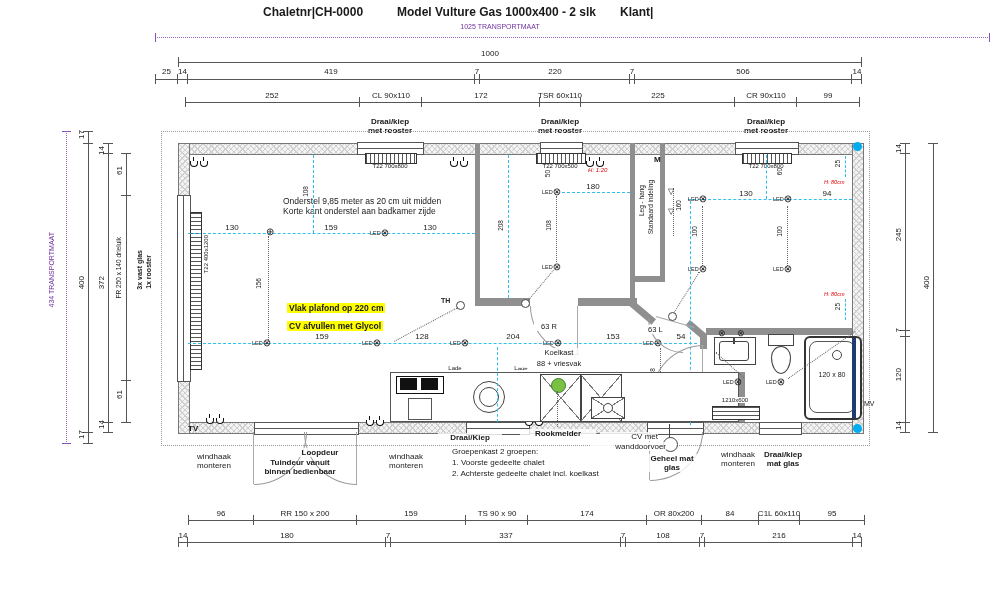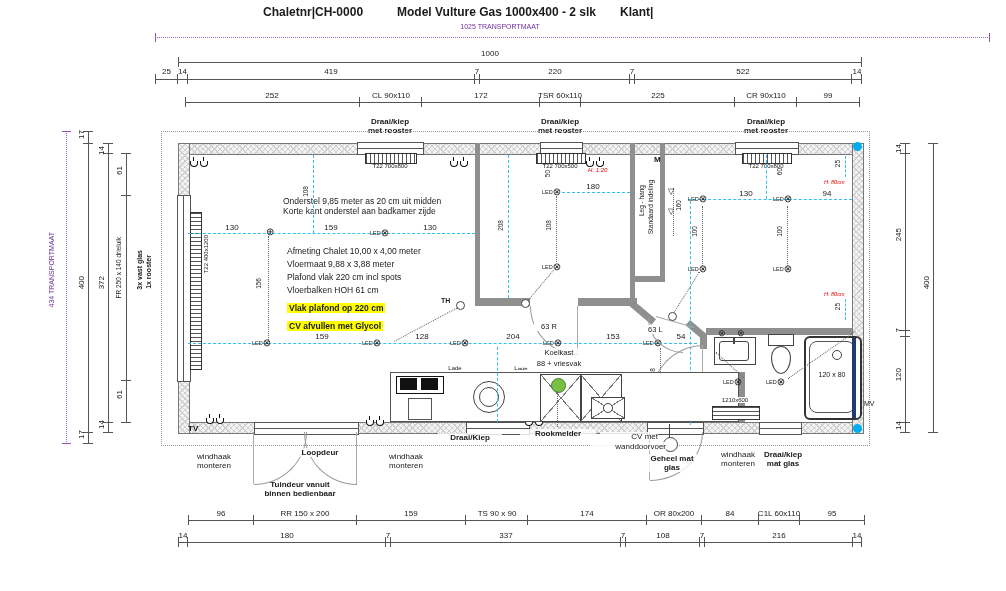--- a/index.html
+++ b/index.html
@@ -62,21 +62,21 @@
   <div class="a dl" style="left:178px;top:62px;width:684px"></div>
   <i class="a tk" style="left:178px;top:57px"></i>
     <i class="a tk" style="left:861px;top:57px"></i>
 
   <div class="a f8 c" style="left:158px;top:67px;width:17px">25</div>
   <div class="a f8 c" style="left:176px;top:67px;width:13px">14</div>
   <div class="a f8 c" style="left:315px;top:67px;width:32px">419</div>
   <div class="a f8 c" style="left:472px;top:67px;width:10px">7</div>
   <div class="a f8 c" style="left:540px;top:67px;width:30px">220</div>
   <div class="a f8 c" style="left:627px;top:67px;width:10px">7</div>
-  <div class="a f8 c" style="left:728px;top:67px;width:30px">522</div>
+  <div class="a f8 c" style="left:728px;top:67px;width:30px">506</div>
   <div class="a f8 c" style="left:850px;top:67px;width:14px">14</div>
   <div class="a dl" style="left:155px;top:79px;width:707px"></div>
   <i class="a tk" style="left:155px;top:74px"></i>
     <i class="a tk" style="left:177px;top:74px"></i>
     <i class="a tk" style="left:187px;top:74px"></i>
     <i class="a tk" style="left:474px;top:74px"></i>
     <i class="a tk" style="left:479px;top:74px"></i>
     <i class="a tk" style="left:629px;top:74px"></i>
     <i class="a tk" style="left:634px;top:74px"></i>
     <i class="a tk" style="left:851px;top:74px"></i>
@@ -161,21 +161,20 @@
 
   <span class="a" style="left:190px;top:153px"><i class="sock"></i><i class="sock"></i></span>
   <span class="a" style="left:450px;top:153px"><i class="sock"></i><i class="sock"></i></span>
   <span class="a" style="left:586px;top:153px"><i class="sock"></i><i class="sock"></i></span>
   <span class="a" style="left:206px;top:410px"><i class="sock"></i><i class="sock"></i></span>
   <span class="a" style="left:366px;top:412px"><i class="sock"></i><i class="sock"></i></span>
   <span class="a" style="left:525px;top:412px"><i class="sock"></i><i class="sock"></i></span>
   <div class="a b f8" style="left:188px;top:424px">TV</div>
 
   <div class="a f85" style="left:283px;top:196px;width:240px"><span>Onderstel 9,85 meter as 20 cm uit midden</span><br><span>Korte kant onderstel aan badkamer zijde</span></div>
-  <div class="a f85" style="left:287px;top:245px;width:220px;line-height:13px"><span>Afmeting Chalet 10,00 x 4,00 meter</span><br><span>Vloermaat 9,88 x 3,88 meter</span><br><span>Plafond vlak 220 cm incl spots</span><br><span>Vloerbalken HOH 61 cm</span></div>
   <div class="a" style="left:287px;top:297px"><span class="hl b f85">Vlak plafond op 220 cm</span></div>
   <div class="a" style="left:287px;top:315px"><span class="hl b f85">CV afvullen met Glycol</span></div>
 
   <div class="a cy" style="left:188px;top:233px;width:287px"></div>
   <div class="a f8 c" style="left:217px;top:223px;width:30px">130</div>
   <div class="a f8 c" style="left:316px;top:223px;width:30px">159</div>
   <div class="a f8 c" style="left:415px;top:223px;width:30px">130</div>
   <span class="a" style="left:266px;top:227px;font-size:10px;line-height:1">⊕</span>
   <span class="a led" style="left:370px;top:228px">
       <span class="t">LED</span>
@@ -353,22 +352,23 @@
 
   <div class="a b f8 c" style="left:438px;top:433px;width:64px;background:rgba(255,255,255,.8)">Draai/Kiep</div>
   <div class="a b f8 c" style="left:520px;top:429px;width:76px;background:rgba(255,255,255,.8)">Rookmelder</div>
   <div class="a f8 r" style="left:600px;top:432px;width:58px;background:rgba(255,255,255,.8)">CV met</div>
   <div class="a f8 r" style="left:590px;top:442px;width:76px;background:rgba(255,255,255,.8)">wanddoorvoer</div>
   <div class="a b f8 c" style="left:640px;top:454px;width:64px;background:rgba(255,255,255,.8)"><span>Geheel mat</span><br><span>glas</span></div>
   <div class="a f8 c" style="left:188px;top:452px;width:52px"><span>windhaak</span><br><span>monteren</span></div>
   <div class="a f8 c" style="left:380px;top:452px;width:52px"><span>windhaak</span><br><span>monteren</span></div>
   <div class="a f8 c" style="left:712px;top:450px;width:52px"><span>windhaak</span><br><span>monteren</span></div>
   <div class="a b f8 c" style="left:290px;top:448px;width:60px;background:rgba(255,255,255,.8)">Loopdeur</div>
-  <div class="a b f8 c" style="left:250px;top:480px;width:100px"><span>Tuindeur vanuit</span><br><span>binnen bedienbaar</span></div>
+  <div class="a b f8 c" style="left:250px;top:458px;width:100px"><span>Tuindeur vanuit</span><br><span>binnen bedienbaar</span></div>
   <div class="a b f8 c" style="left:748px;top:450px;width:70px"><span>Draai/kiep</span><br><span>mat glas</span></div>
+  <div class="a f8" style="left:452px;top:446px;width:220px;line-height:11px"><span>Groepenkast 2 groepen:</span><br><span>1. Voorste gedeelte chalet</span><br><span>2. Achterste gedeelte chalet incl. koelkast</span></div>
 
   <div class="a f8 c" style="left:206px;top:509px;width:30px">96</div>
   <div class="a f8 c" style="left:265px;top:509px;width:80px">RR 150 x 200</div>
   <div class="a f8 c" style="left:396px;top:509px;width:30px">159</div>
   <div class="a f8 c" style="left:462px;top:509px;width:70px">TS 90 x 90</div>
   <div class="a f8 c" style="left:572px;top:509px;width:30px">174</div>
   <div class="a f8 c" style="left:644px;top:509px;width:60px">OR 80x200</div>
   <div class="a f8 c" style="left:715px;top:509px;width:30px">84</div>
   <div class="a f8 c" style="left:746px;top:509px;width:66px">C1L 60x110</div>
   <div class="a f8 c" style="left:817px;top:509px;width:30px">95</div>

